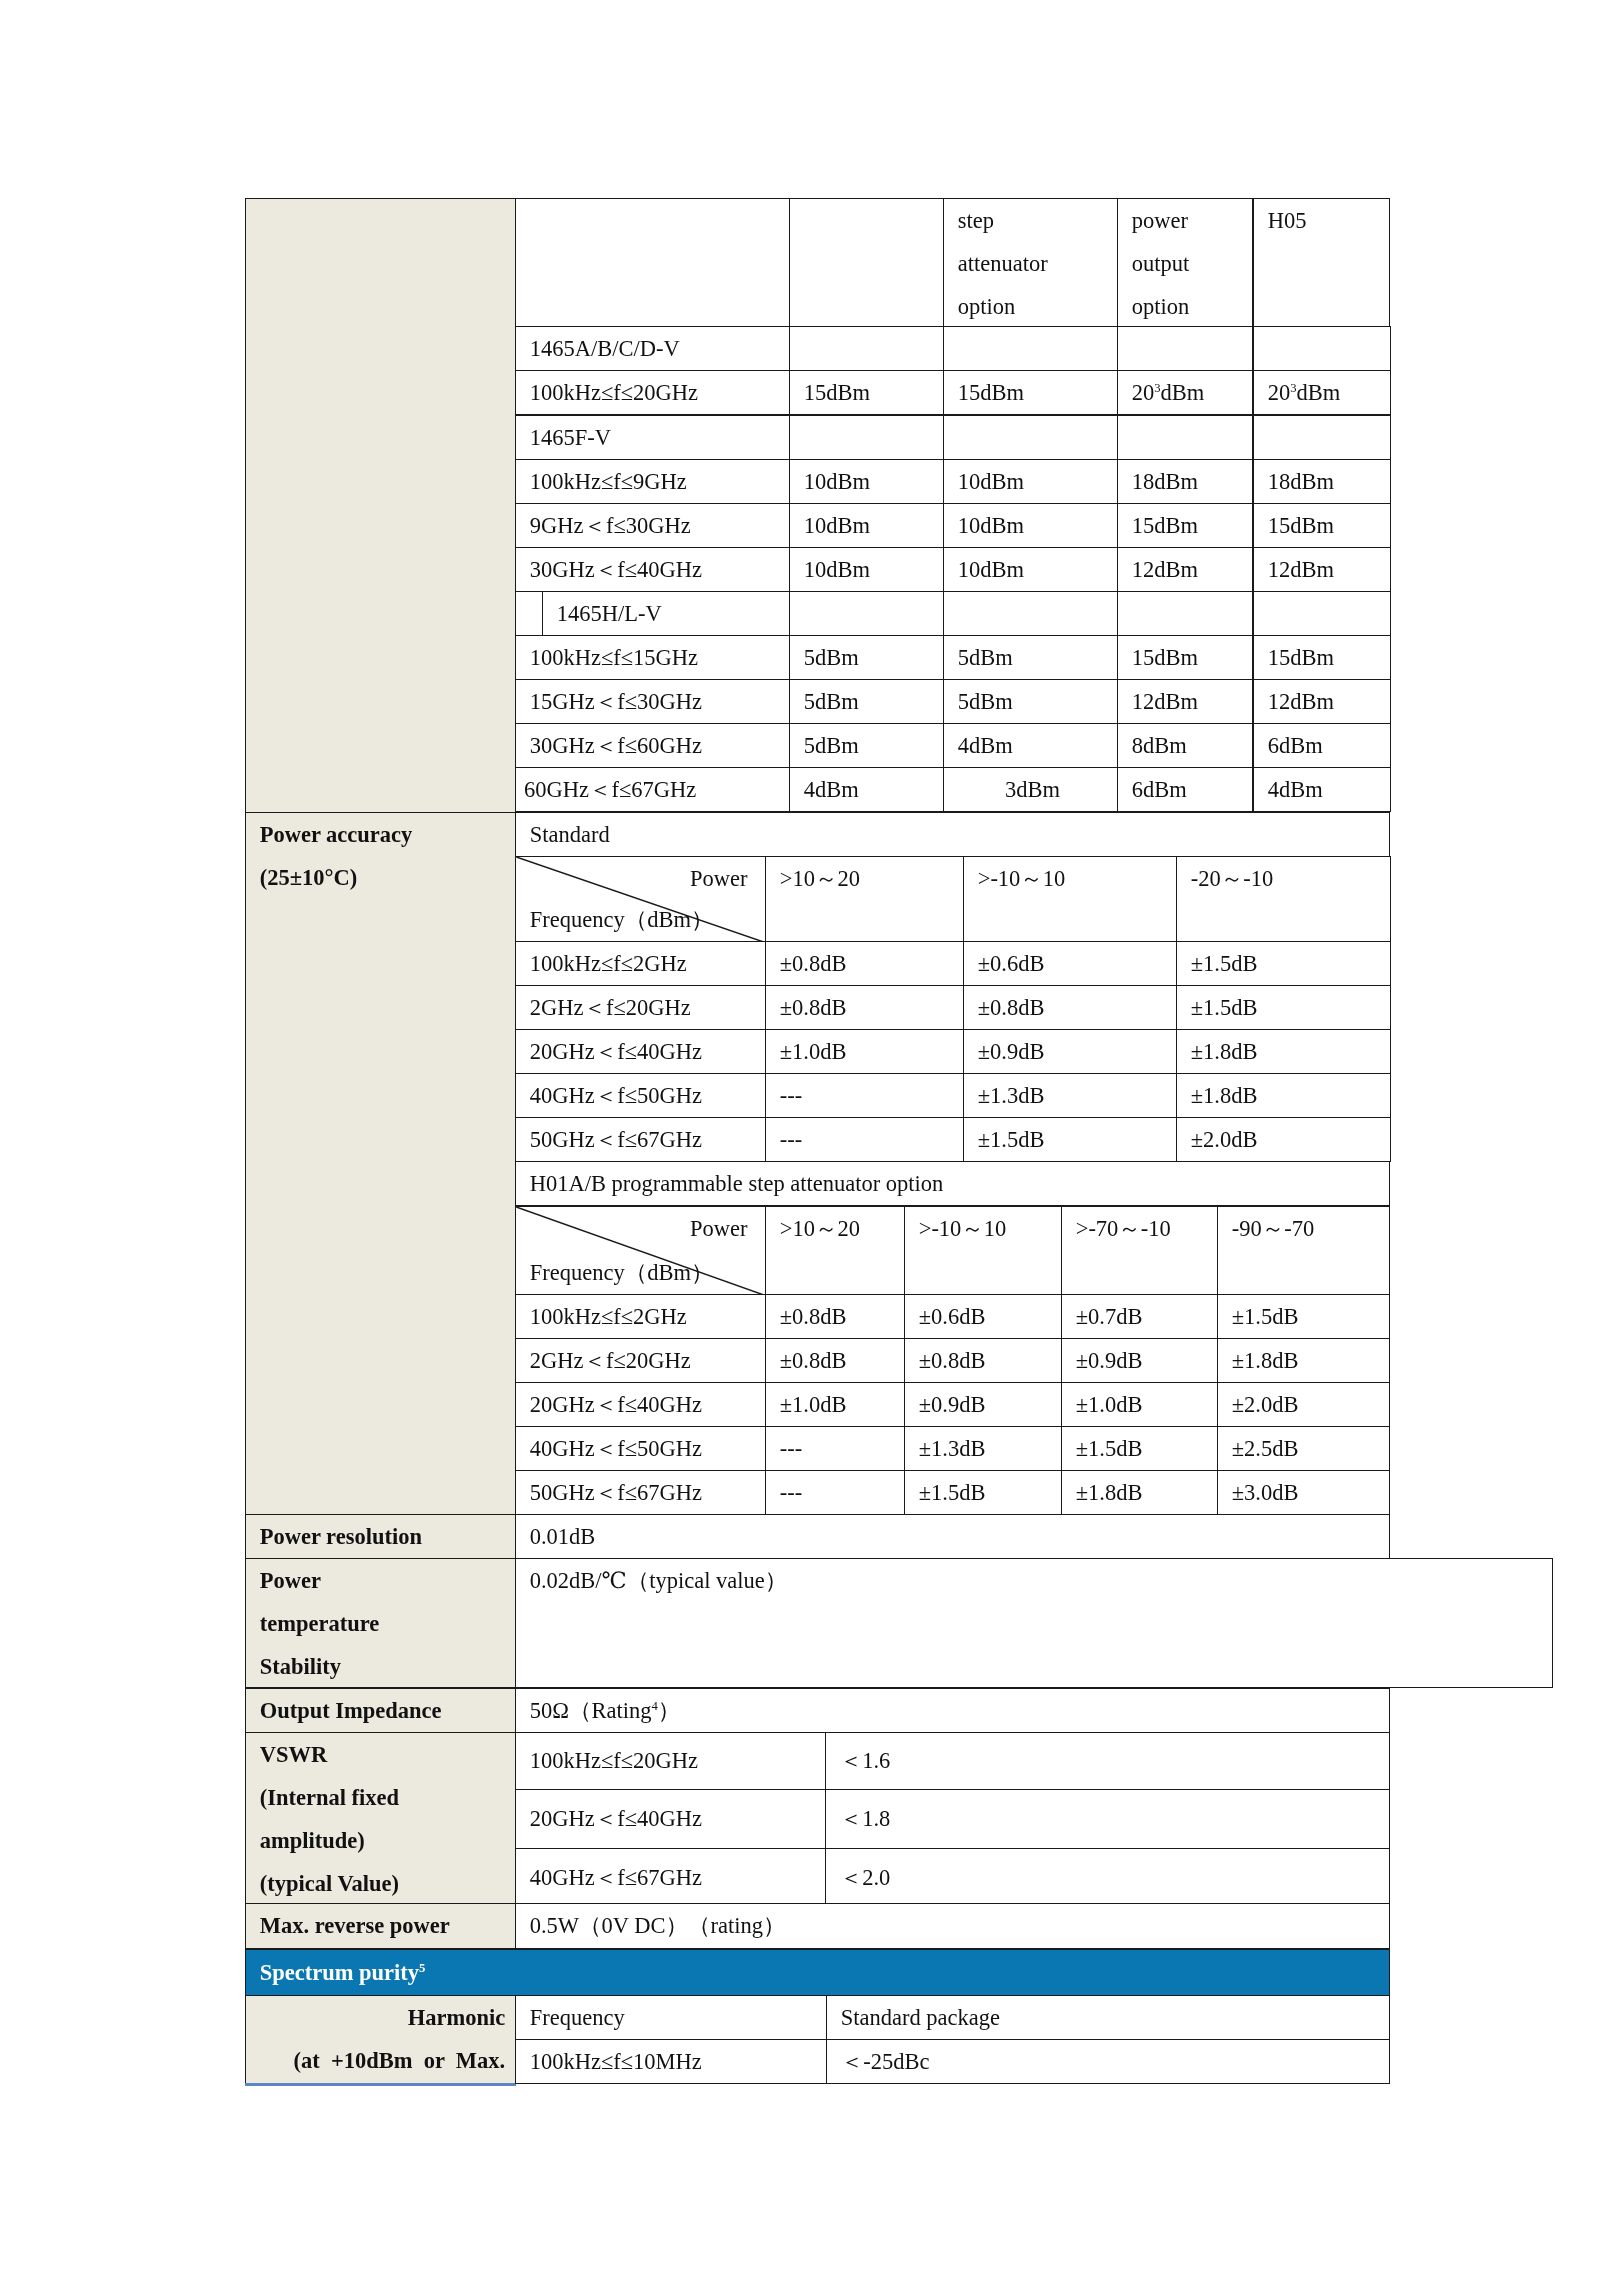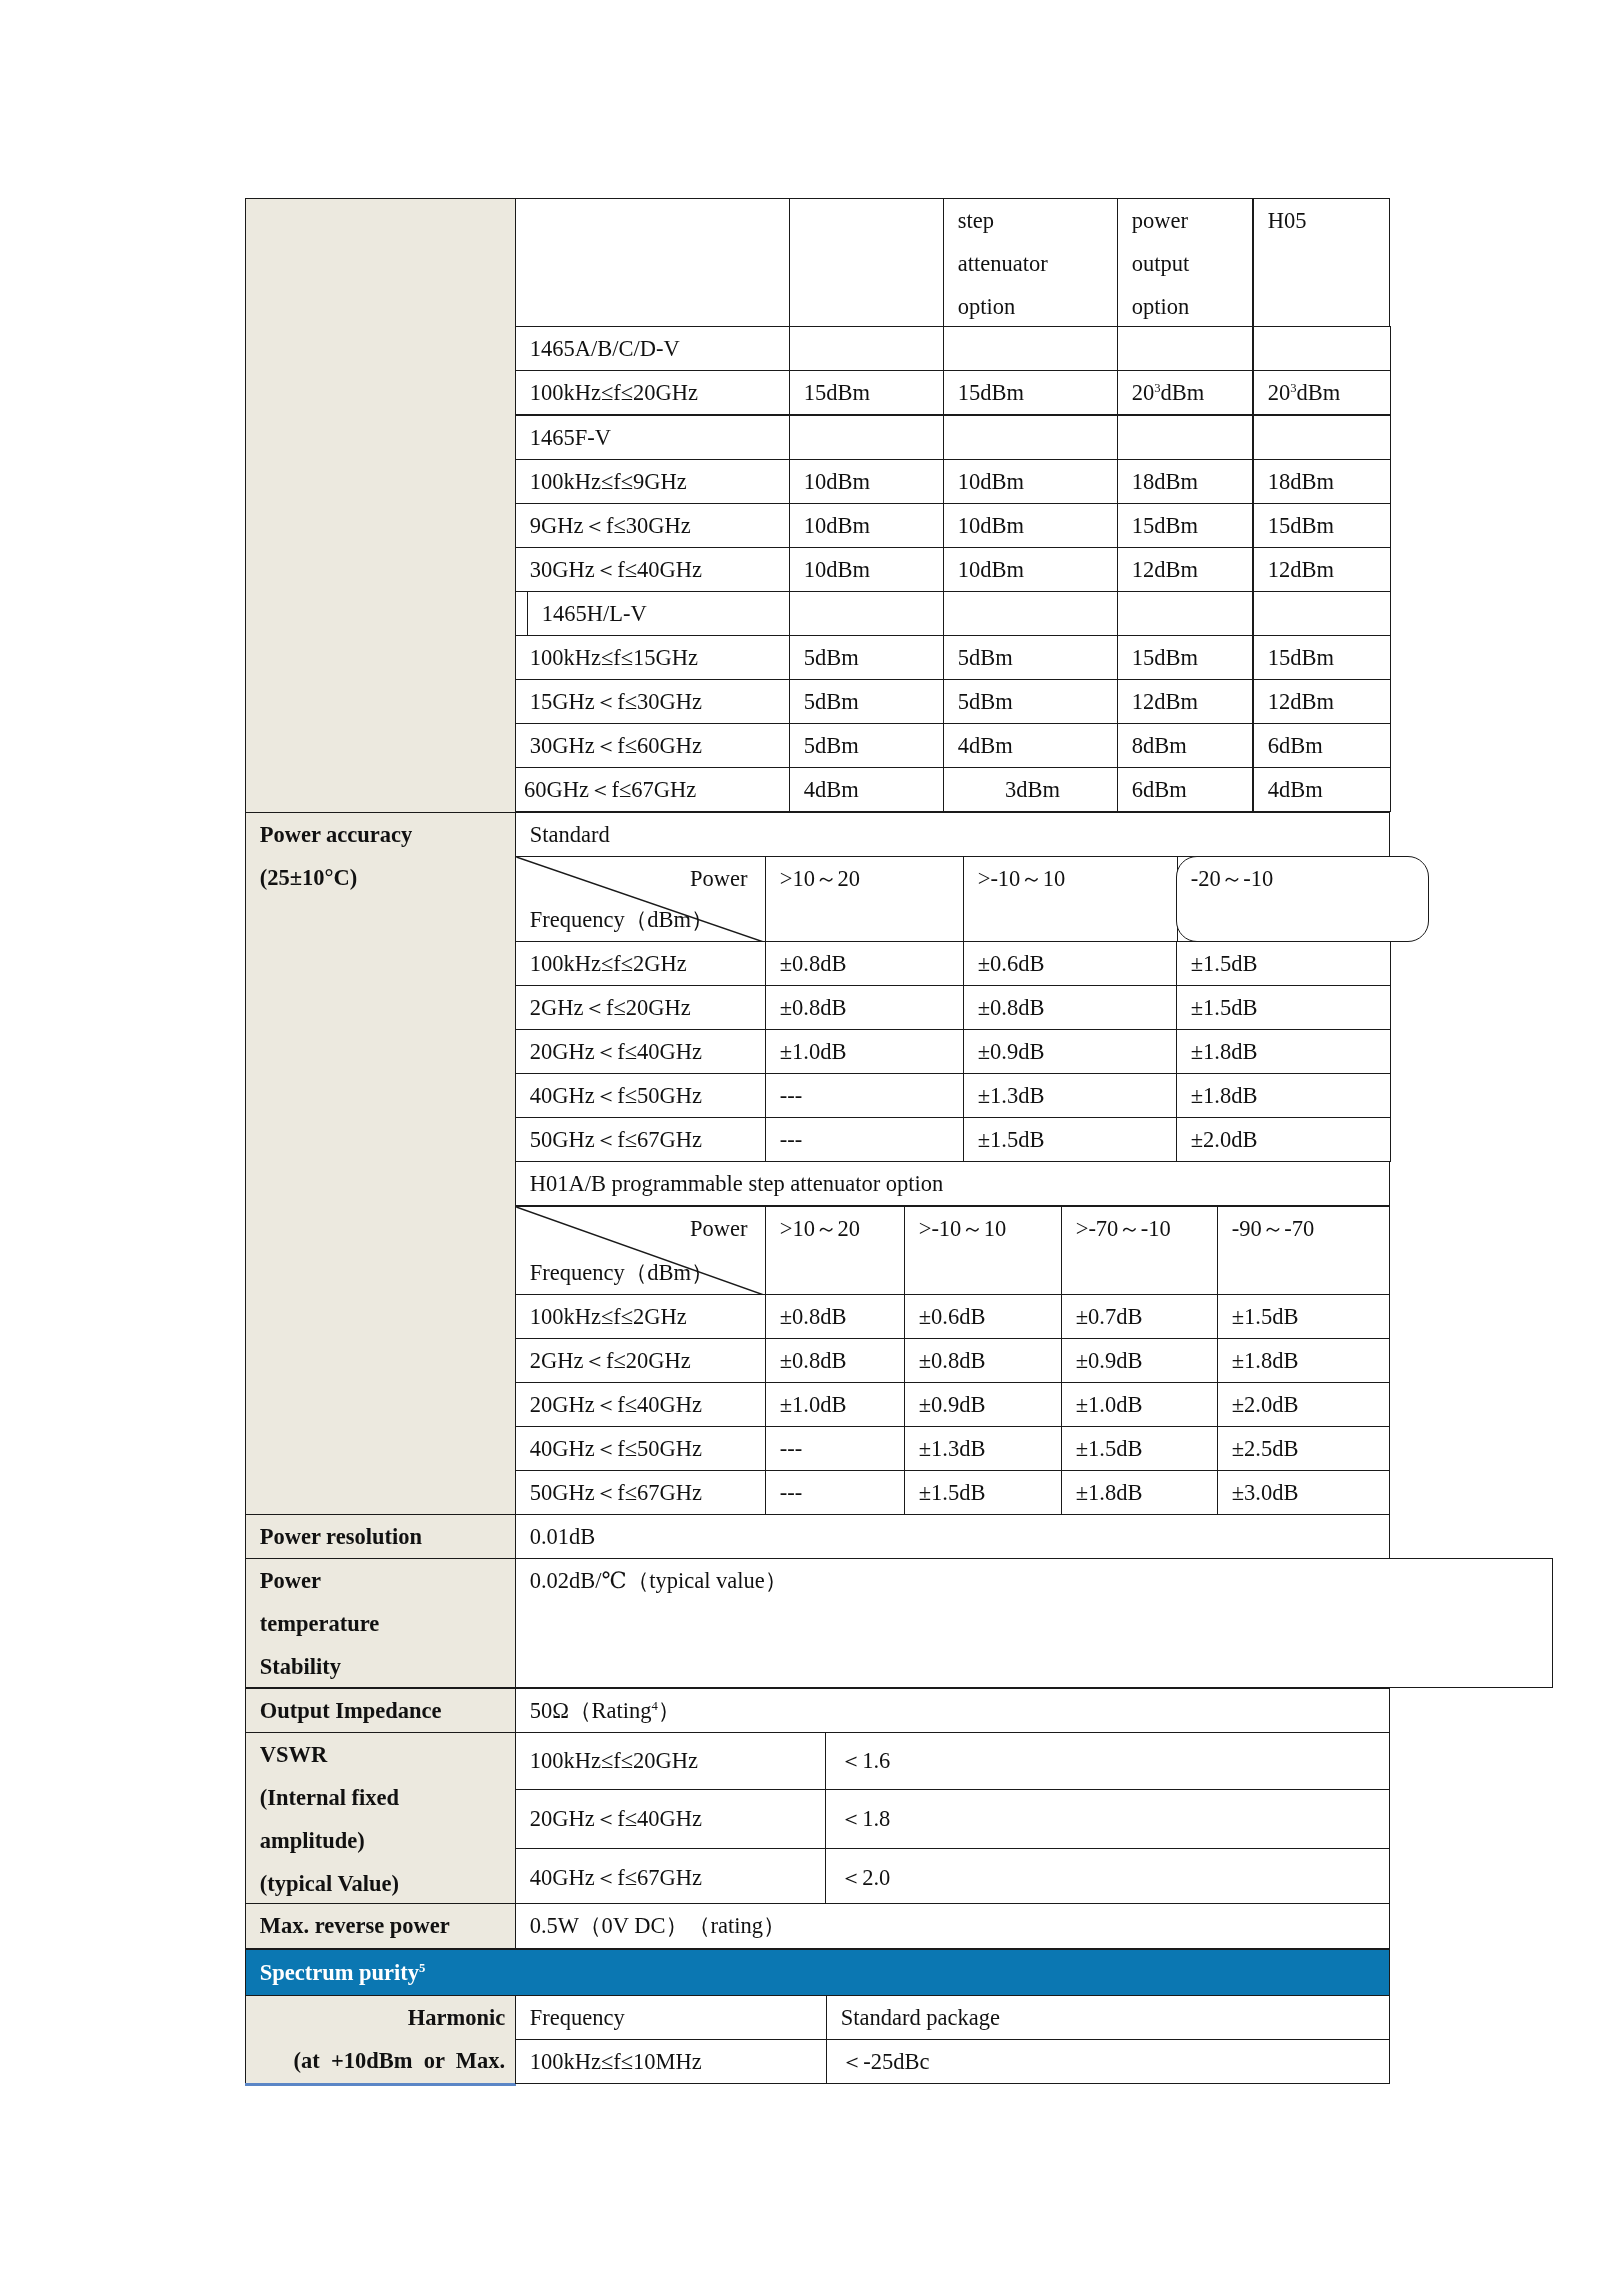--- a/index.html
+++ b/index.html
@@ -66,21 +66,21 @@
       <div class="cell" style="left: 515px; top: 503px; width: 275px; height: 45px;">9GHz＜f≤30GHz</div>
       <div class="cell" style="left: 789px; top: 503px; width: 155px; height: 45px;">10dBm</div>
       <div class="cell" style="left: 943px; top: 503px; width: 175px; height: 45px;">10dBm</div>
       <div class="cell" style="left: 1117px; top: 503px; width: 136px; height: 45px;">15dBm</div>
       <div class="cell" style="left: 1253px; top: 503px; width: 138px; height: 45px;">15dBm</div>
       <div class="cell" style="left: 515px; top: 547px; width: 275px; height: 45px;">30GHz＜f≤40GHz</div>
       <div class="cell" style="left: 789px; top: 547px; width: 155px; height: 45px;">10dBm</div>
       <div class="cell" style="left: 943px; top: 547px; width: 175px; height: 45px;">10dBm</div>
       <div class="cell" style="left: 1117px; top: 547px; width: 136px; height: 45px;">12dBm</div>
       <div class="cell" style="left: 1253px; top: 547px; width: 138px; height: 45px;">12dBm</div>
-      <div class="cell" style="left: 527px; top: 591px; width: 275px; height: 45px;">1465H/L-V</div>
+      <div class="cell" style="left: 542px; top: 591px; width: 275px; height: 45px;">1465H/L-V</div>
       <div class="cell" style="left: 789px; top: 591px; width: 155px; height: 45px;"></div>
       <div class="cell" style="left: 943px; top: 591px; width: 175px; height: 45px;"></div>
       <div class="cell" style="left: 1117px; top: 591px; width: 136px; height: 45px;"></div>
       <div class="cell" style="left: 1253px; top: 591px; width: 138px; height: 45px;"></div>
       <div class="cell" style="left: 515px; top: 635px; width: 275px; height: 45px;">100kHz≤f≤15GHz</div>
       <div class="cell" style="left: 789px; top: 635px; width: 155px; height: 45px;">5dBm</div>
       <div class="cell" style="left: 943px; top: 635px; width: 175px; height: 45px;">5dBm</div>
       <div class="cell" style="left: 1117px; top: 635px; width: 136px; height: 45px;">15dBm</div>
       <div class="cell" style="left: 1253px; top: 635px; width: 138px; height: 45px;">15dBm</div>
       <div class="cell" style="left: 515px; top: 679px; width: 275px; height: 45px;">15GHz＜f≤30GHz</div>
@@ -110,21 +110,21 @@
   <div class="diag" style="left: 515px; top: 856px; width: 251px; height: 86px; z-index: 2;">
     <svg width="251" height="86" viewBox="0 0 256 88">
         <line x1="0" y1="0" x2="256" y2="88" stroke="#1a1a1a" stroke-width="1.5"></line>
       </svg>
     <span class="p">Power</span>
     <span class="f">Frequency（dBm）</span>
   </div>
   <div id="std-grid">
       <div class="cell" style="left: 765px; top: 856px; width: 199px; height: 86px;">&gt;10～20</div>
       <div class="cell" style="left: 963px; top: 856px; width: 215px; height: 86px;">&gt;-10～10</div>
-      <div class="cell" style="left: 1176px; top: 856px; width: 253px; height: 86px; border-radius: 21px;">-20～-10</div>
+      <div class="cell" style="left: 1176px; top: 856px; width: 215px; height: 86px;">-20～-10</div>
       <div class="cell" style="left: 515px; top: 941px; width: 251px; height: 45px;">100kHz≤f≤2GHz</div>
       <div class="cell" style="left: 765px; top: 941px; width: 199px; height: 45px;">±0.8dB</div>
       <div class="cell" style="left: 963px; top: 941px; width: 215px; height: 45px;">±0.6dB</div>
       <div class="cell" style="left: 1176px; top: 941px; width: 215px; height: 45px;">±1.5dB</div>
       <div class="cell" style="left: 515px; top: 985px; width: 251px; height: 45px;">2GHz＜f≤20GHz</div>
       <div class="cell" style="left: 765px; top: 985px; width: 199px; height: 45px;">±0.8dB</div>
       <div class="cell" style="left: 963px; top: 985px; width: 215px; height: 45px;">±0.8dB</div>
       <div class="cell" style="left: 1176px; top: 985px; width: 215px; height: 45px;">±1.5dB</div>
       <div class="cell" style="left: 515px; top: 1029px; width: 251px; height: 45px;">20GHz＜f≤40GHz</div>
       <div class="cell" style="left: 765px; top: 1029px; width: 199px; height: 45px;">±1.0dB</div>

